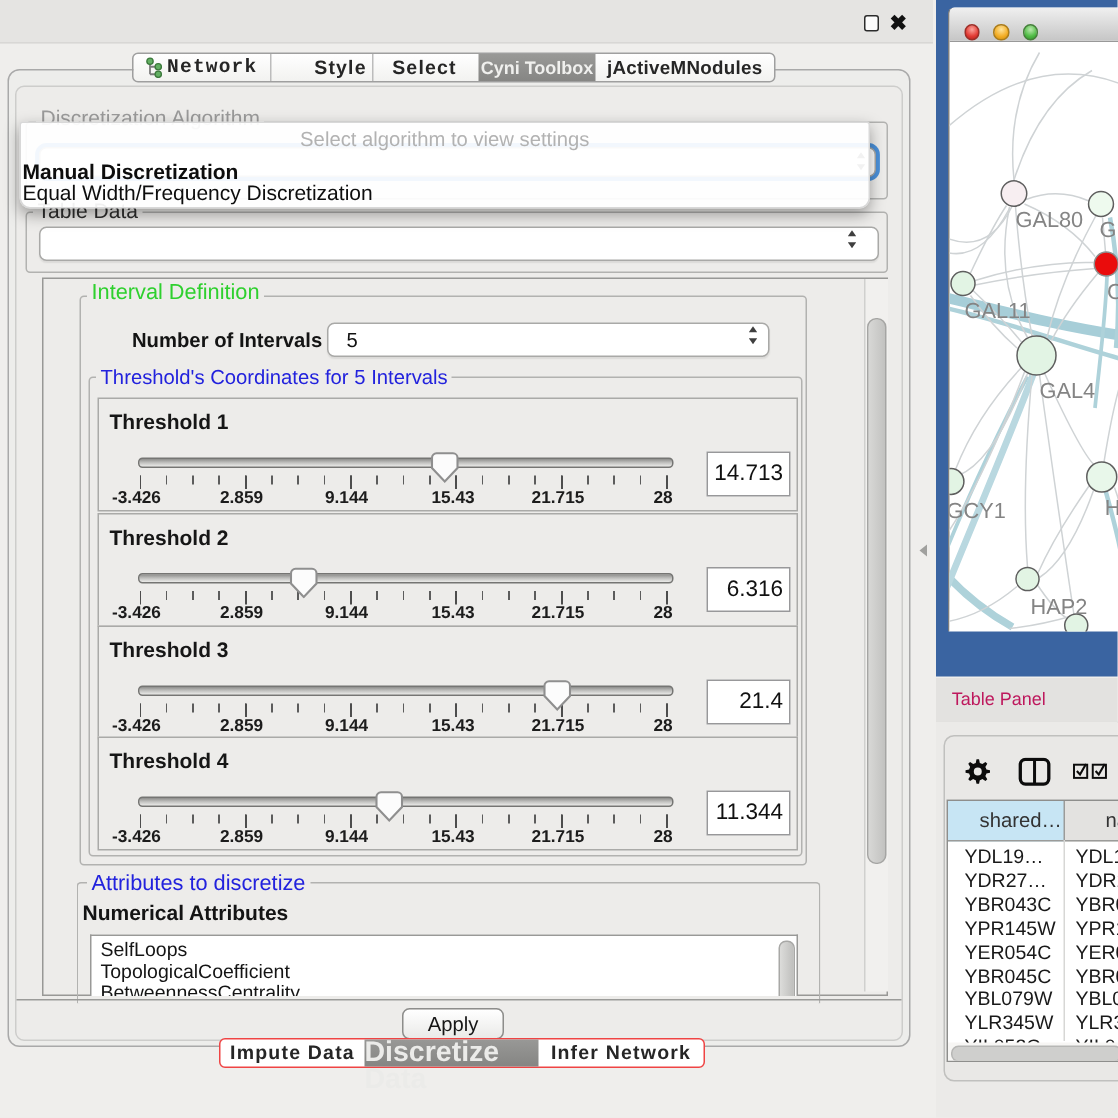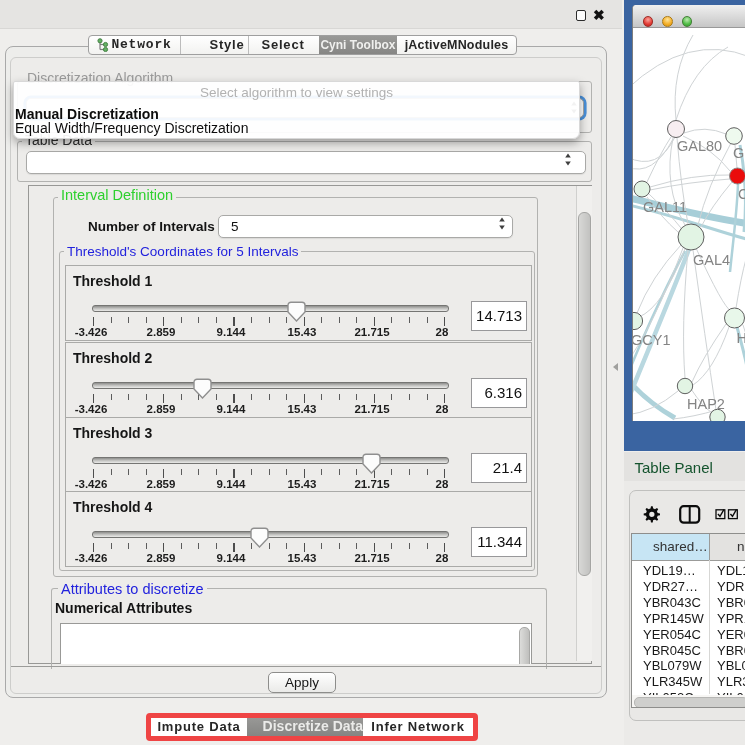--- a/index.html
+++ b/index.html
@@ -34,28 +34,28 @@
 .tlabel{position:absolute;left:7px;top:6.5px;font-size:14px;font-weight:bold;color:#161616;}
 .rail{position:absolute;left:26px;top:39px;width:355px;height:5px;border:1px solid #757573;border-radius:3px;background:linear-gradient(180deg,#8e8e8c,#c2c2c0 50%,#ebebe9);}
 .ticksmin{position:absolute;left:27.4px;top:51px;width:353px;height:6px;background:repeating-linear-gradient(90deg,#5c5c5c 0px,#5c5c5c 1px,transparent 1px,transparent 17.555px);}
 .ticksmaj{position:absolute;left:27.4px;top:51px;width:353px;height:8.5px;background:repeating-linear-gradient(90deg,#4d4d4d 0px,#4d4d4d 1.2px,transparent 1.2px,transparent 70.22px);}
 .slab{position:absolute;top:59.5px;width:60px;text-align:center;font-size:11.5px;font-weight:bold;color:#1c1c1c;}
 .vbox{position:absolute;left:405px;top:35px;width:56px;height:30px;box-sizing:border-box;background:#fff;border:1px solid #98989a;font-size:15px;color:#111;text-align:right;line-height:28px;padding-right:4px;}
 .thumb{position:absolute;top:35px;}
 
 #popup{left:13px;top:81px;width:565px;height:55.5px;background:rgba(255,255,255,0.93);border:1px solid #d8d8d8;border-radius:2px 2px 7px 7px;box-shadow:0 4px 10px rgba(0,0,0,0.35);}
 
-#bottabs{left:146px;top:713px;width:322px;height:17.5px;background:#ffffff;border:5px solid #ef4444;border-radius:4px;}
+#bottabs{left:146px;top:692px;width:322px;height:17.5px;background:#ffffff;border:1px solid #ef4444;border-radius:4px;}
 
 #bluepanel{left:624px;top:0;width:121px;height:451px;background:#3a64a1;}
 #macwin{left:632px;top:5px;width:113px;height:416px;background:#ffffff;border-left:1px solid #7e7e7e;border-radius:4px 0 0 0;}
 #mactitle{left:0px;top:0px;width:113px;height:22px;background:linear-gradient(180deg,#f0f0f0,#c6c6c6);border-bottom:1px solid #999;border-radius:4px 0 0 0;}
 .light{position:absolute;top:11px;width:10.5px;height:10.5px;border-radius:50%;box-sizing:border-box;}
 #tpbar{left:624px;top:452px;width:121px;height:29px;background:#e3e2e0;border-bottom:1px solid #cfcfcd;}
-#tpbartxt{left:10.5px;top:7px;font-size:15px;color:#14532d;}
+#tpbartxt{left:10.5px;top:7px;font-size:12px;color:#be185d;}
 #tpbg{left:624px;top:481px;width:121px;height:264px;background:#ebeae8;}
 #toolpanel{left:629px;top:490px;width:130px;height:229px;border:1px solid #c0c0be;border-radius:7px;background:#e9e8e6;}
 #tablebox{left:631px;top:533px;width:114px;height:173px;border:1px solid #8e8e8c;background:#ffffff;overflow:hidden;}
 .hrow{position:absolute;top:0;height:25px;font-size:13.5px;color:#333;line-height:25px;}
 .trow{position:absolute;font-size:13px;color:#191919;white-space:nowrap;}
 </style>
 </head>
 <body>
 <div id="stage">
 
@@ -161,29 +161,30 @@
  <div class="thumb" style="left:183.5px;"><svg width="19" height="21">
           <path d="M4 1.2 h11 a3 3 0 0 1 3 3 v6.8 l-8.5 9 l-8.5 -9 v-6.8 a3 3 0 0 1 3 -3 z" fill="#fcfcfc" stroke="#8f8f8f" stroke-width="1.4"></path>
         </svg></div>
  <div class="vbox">11.344</div>
 </div>
 
 <div class="group" style="left:51px;top:588px;width:494px;height:80px;border-bottom:none;border-radius:3px 3px 0 0;"></div>
 <div class="glabel" style="left:58px;top:582.5px;color:#2222dd;font-size:14.5px;">Attributes to discretize</div>
 <div class="abs" style="left:55px;top:600px;font-size:14px;font-weight:bold;color:#141414;">Numerical Attributes</div>
 <div class="abs" style="left:60px;top:623px;width:470px;height:40px;background:#fff;border:1px solid #999997;border-bottom:none;overflow:hidden;">
+  <div style="position:absolute;left:6px;top:2px;font-size:13px;color:#141414;line-height:14.5px;">SelfLoops<br>TopologicalCoefficient<br>BetweennessCentrality</div>
   <div style="position:absolute;right:1px;top:3px;width:9px;height:60px;background:linear-gradient(90deg,#dcdcda,#bfbfbd);border:1px solid #a8a8a6;border-radius:5px;"></div>
 </div>
 
 <div class="abs" style="left:11px;top:666px;width:590px;height:1px;background:#9b9b99;"></div>
 <div class="abs" style="left:268px;top:672px;width:66px;height:19px;background:linear-gradient(180deg,#ffffff,#eaeae8);border:1px solid #8d8d8b;border-radius:5px;font-size:13.5px;color:#161616;text-align:center;line-height:19px;">Apply</div>
 
 <div class="abs" id="bottabs">
   <div class="tseg" style="left:0;width:96px;">Impute Data</div>
-  <div style="position:absolute;left:96px;width:116px;height:17.5px;background:linear-gradient(180deg,#989896,#858583);color:#ebebe9;font-size:14px;font-weight:bold;text-align:right;line-height:17.5px;">Discretize Data</div>
+  <div style="position:absolute;left:96px;width:116px;height:17.5px;background:linear-gradient(180deg,#989896,#858583);color:#ebebe9;font-size:19px;font-weight:bold;text-align:left;line-height:17.5px;">Discretize Data</div>
   <div class="tseg" style="left:212px;width:110px;">Infer Network</div>
 </div>
 
 <div class="abs" id="popup">
   <div style="position:absolute;left:0;top:2.5px;width:565px;text-align:center;font-size:13.5px;font-weight:normal;color:#b2b2b2;">Select algorithm to view settings</div>
   <div style="position:absolute;left:1px;top:23.5px;font-size:14px;font-weight:bold;color:#0d0d0d;">Manual Discretization</div>
   <div style="position:absolute;left:1px;top:38px;font-size:14px;color:#0d0d0d;">Equal Width/Frequency Discretization</div>
 </div>
 
 <div class="abs" id="toptabs">

